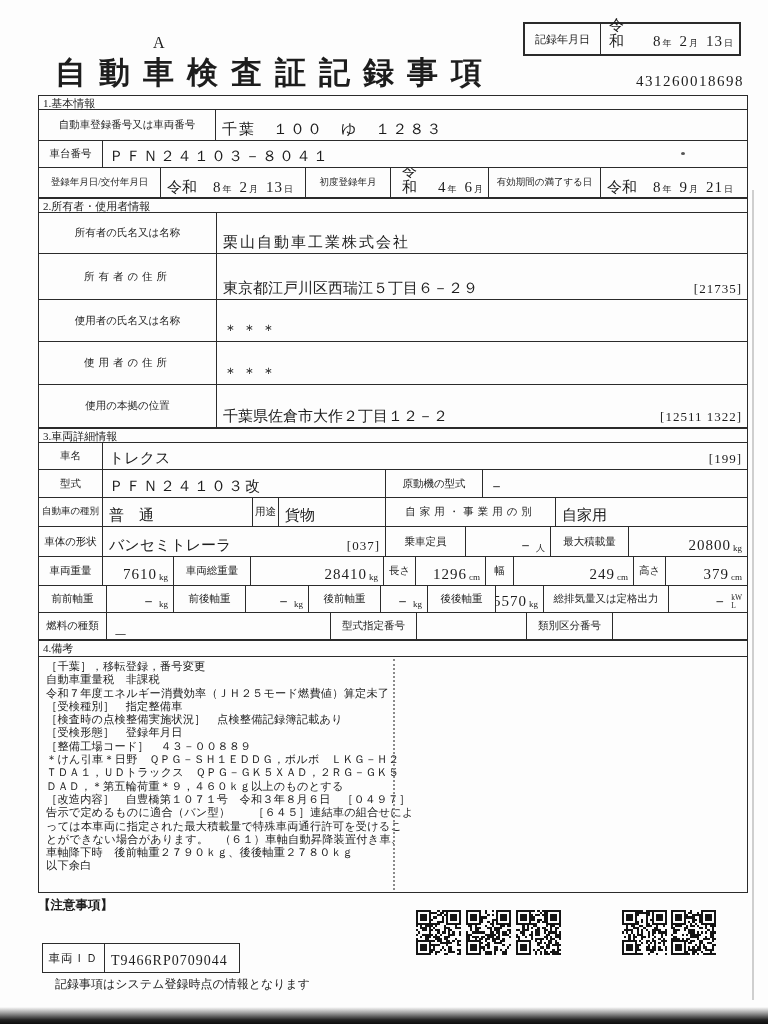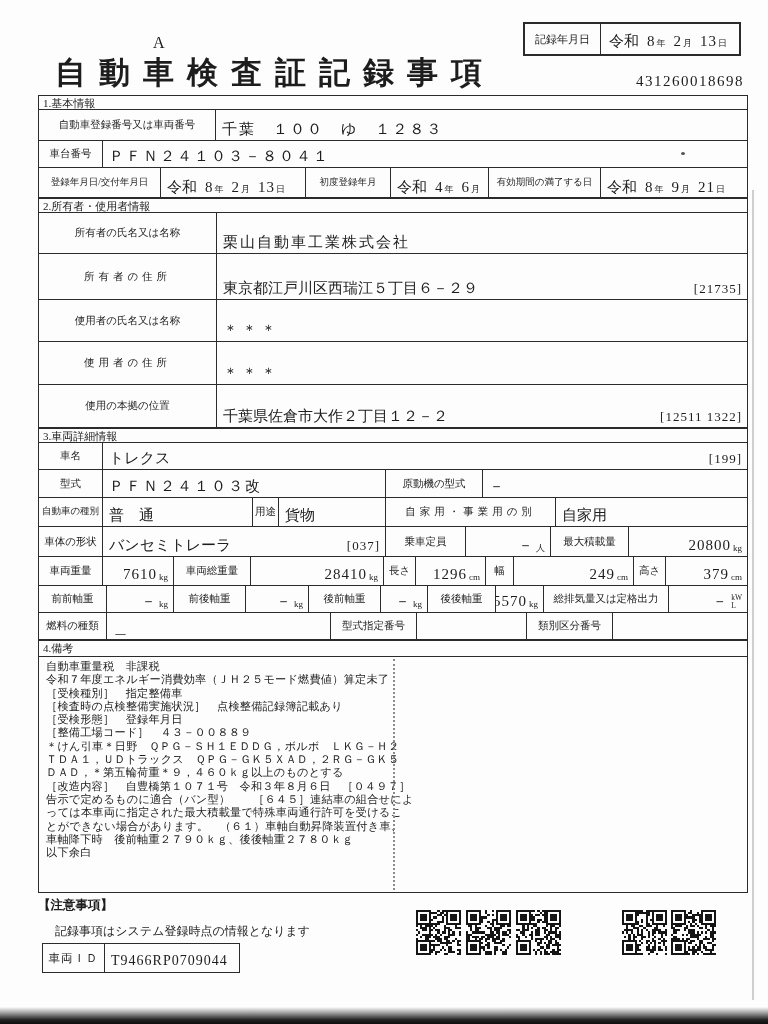--- a/index.html
+++ b/index.html
@@ -29,32 +29,32 @@
   .lab.sp { letter-spacing:4px;text-align:right; }
   .val { align-items:flex-end; padding:0 5px 2px 6px; font-size:15px; line-height:17px;text-align:center; }
   .val.right { justify-content:flex-end; }
   .val.split { justify-content:space-between; }
   .val .code { font-size:13px; letter-spacing:1px; }
   .ls2 { letter-spacing:2px; } .ls4 { letter-spacing:4px; }
   .grow { flex:1; }
   .unit { font-size:9px; line-height:11px; margin-left:2px; }
   .num  { letter-spacing:1px; }
   .dval { display:flex; align-items:flex-end; font-size:15px; line-height:16px; }
-  .dval .era { }
+  .dval .era { margin-right:8px; }
   .dval .n { margin-left:8px; letter-spacing:1px; }
   .dval .u { font-size:9px; line-height:11px; margin-left:1px; }
   .kwl { display:flex; flex-direction:column; align-items:flex-start; font-size:7.5px; line-height:8px; margin-left:3px; }
   
   .remarks { position:relative; border:1.5px solid #2b2b2b; border-top:none; height:236px; padding:3px 6px 0 7px; }
   .remarks .divider { position:absolute; left:354px; top:2px; bottom:2px; border-left:2px dotted #8a8a8a; }
   .remark-line { font-size:11.2px; line-height:13.3px; letter-spacing:0.2px; white-space:nowrap; }
 
   
   .notice-title { position:absolute; left:38px; top:897px; font-size:12.5px; font-weight:600; }
-  .notice-text  { position:absolute; left:55px; top:923px; font-size:12px; }
+  .notice-text  { position:absolute; left:55px; top:976px; font-size:12px; }
   .qr { position:absolute; top:910px; width:45px; height:45px; }
   .qr svg { width:100%; height:100%; }
   .vid-box { position:absolute; left:42px; top:943px; width:198px; height:30px; border:1.5px solid #2b2b2b; display:flex; }
   .vid-box .vlab { width:62px; border-right:1.5px solid #2b2b2b; display:flex; align-items:center; justify-content:center; font-size:11.5px; letter-spacing:1px; }
   .vid-box .vval { flex:1; display:flex; align-items:flex-end; padding:0 4px 3px 6px; font-size:14px; letter-spacing:1px; }
 
   
   .edge-bottom { position:absolute; left:0; right:0; bottom:0; height:17px;
     background:linear-gradient(180deg, rgba(255,255,255,0) 0%, #9d9d9d 35%, #242424 75%, #0c0c0c 100%); }
   .edge-right { position:absolute; top:190px; bottom:24px; left:752px; width:1.5px; background:#cfcfcf; }
@@ -261,20 +261,21 @@
       <div class="cell val" style="width:224px">＿</div>
       <div class="cell lab" style="width:86px">型式指定番号</div>
       <div class="cell val" style="width:110px"></div>
       <div class="cell lab" style="width:86px">類別区分番号</div>
       <div class="cell val grow"></div>
     </div>
 
     <div class="secbar" style="height:17px;line-height:13px">4.備考</div>
     <div class="remarks">
       <div>
+          <div class="remark-line">［千葉］，移転登録，番号変更</div>
           <div class="remark-line">自動車重量税　非課税</div>
           <div class="remark-line">令和７年度エネルギー消費効率（ＪＨ２５モード燃費値）算定未了</div>
           <div class="remark-line">［受検種別］　指定整備車</div>
           <div class="remark-line">［検査時の点検整備実施状況］　点検整備記録簿記載あり</div>
           <div class="remark-line">［受検形態］　登録年月日</div>
           <div class="remark-line">［整備工場コード］　４３－００８８９</div>
           <div class="remark-line">＊けん引車＊日野　ＱＰＧ－ＳＨ１ＥＤＤＧ，ボルボ　ＬＫＧ－Ｈ２</div>
           <div class="remark-line">ＴＤＡ１，ＵＤトラックス　ＱＰＧ－ＧＫ５ＸＡＤ，２ＲＧ－ＧＫ５</div>
           <div class="remark-line">ＤＡＤ，＊第五輪荷重＊９，４６０ｋｇ以上のものとする</div>
           <div class="remark-line">［改造内容］　自豊橋第１０７１号　令和３年８月６日　［０４９７］</div>

